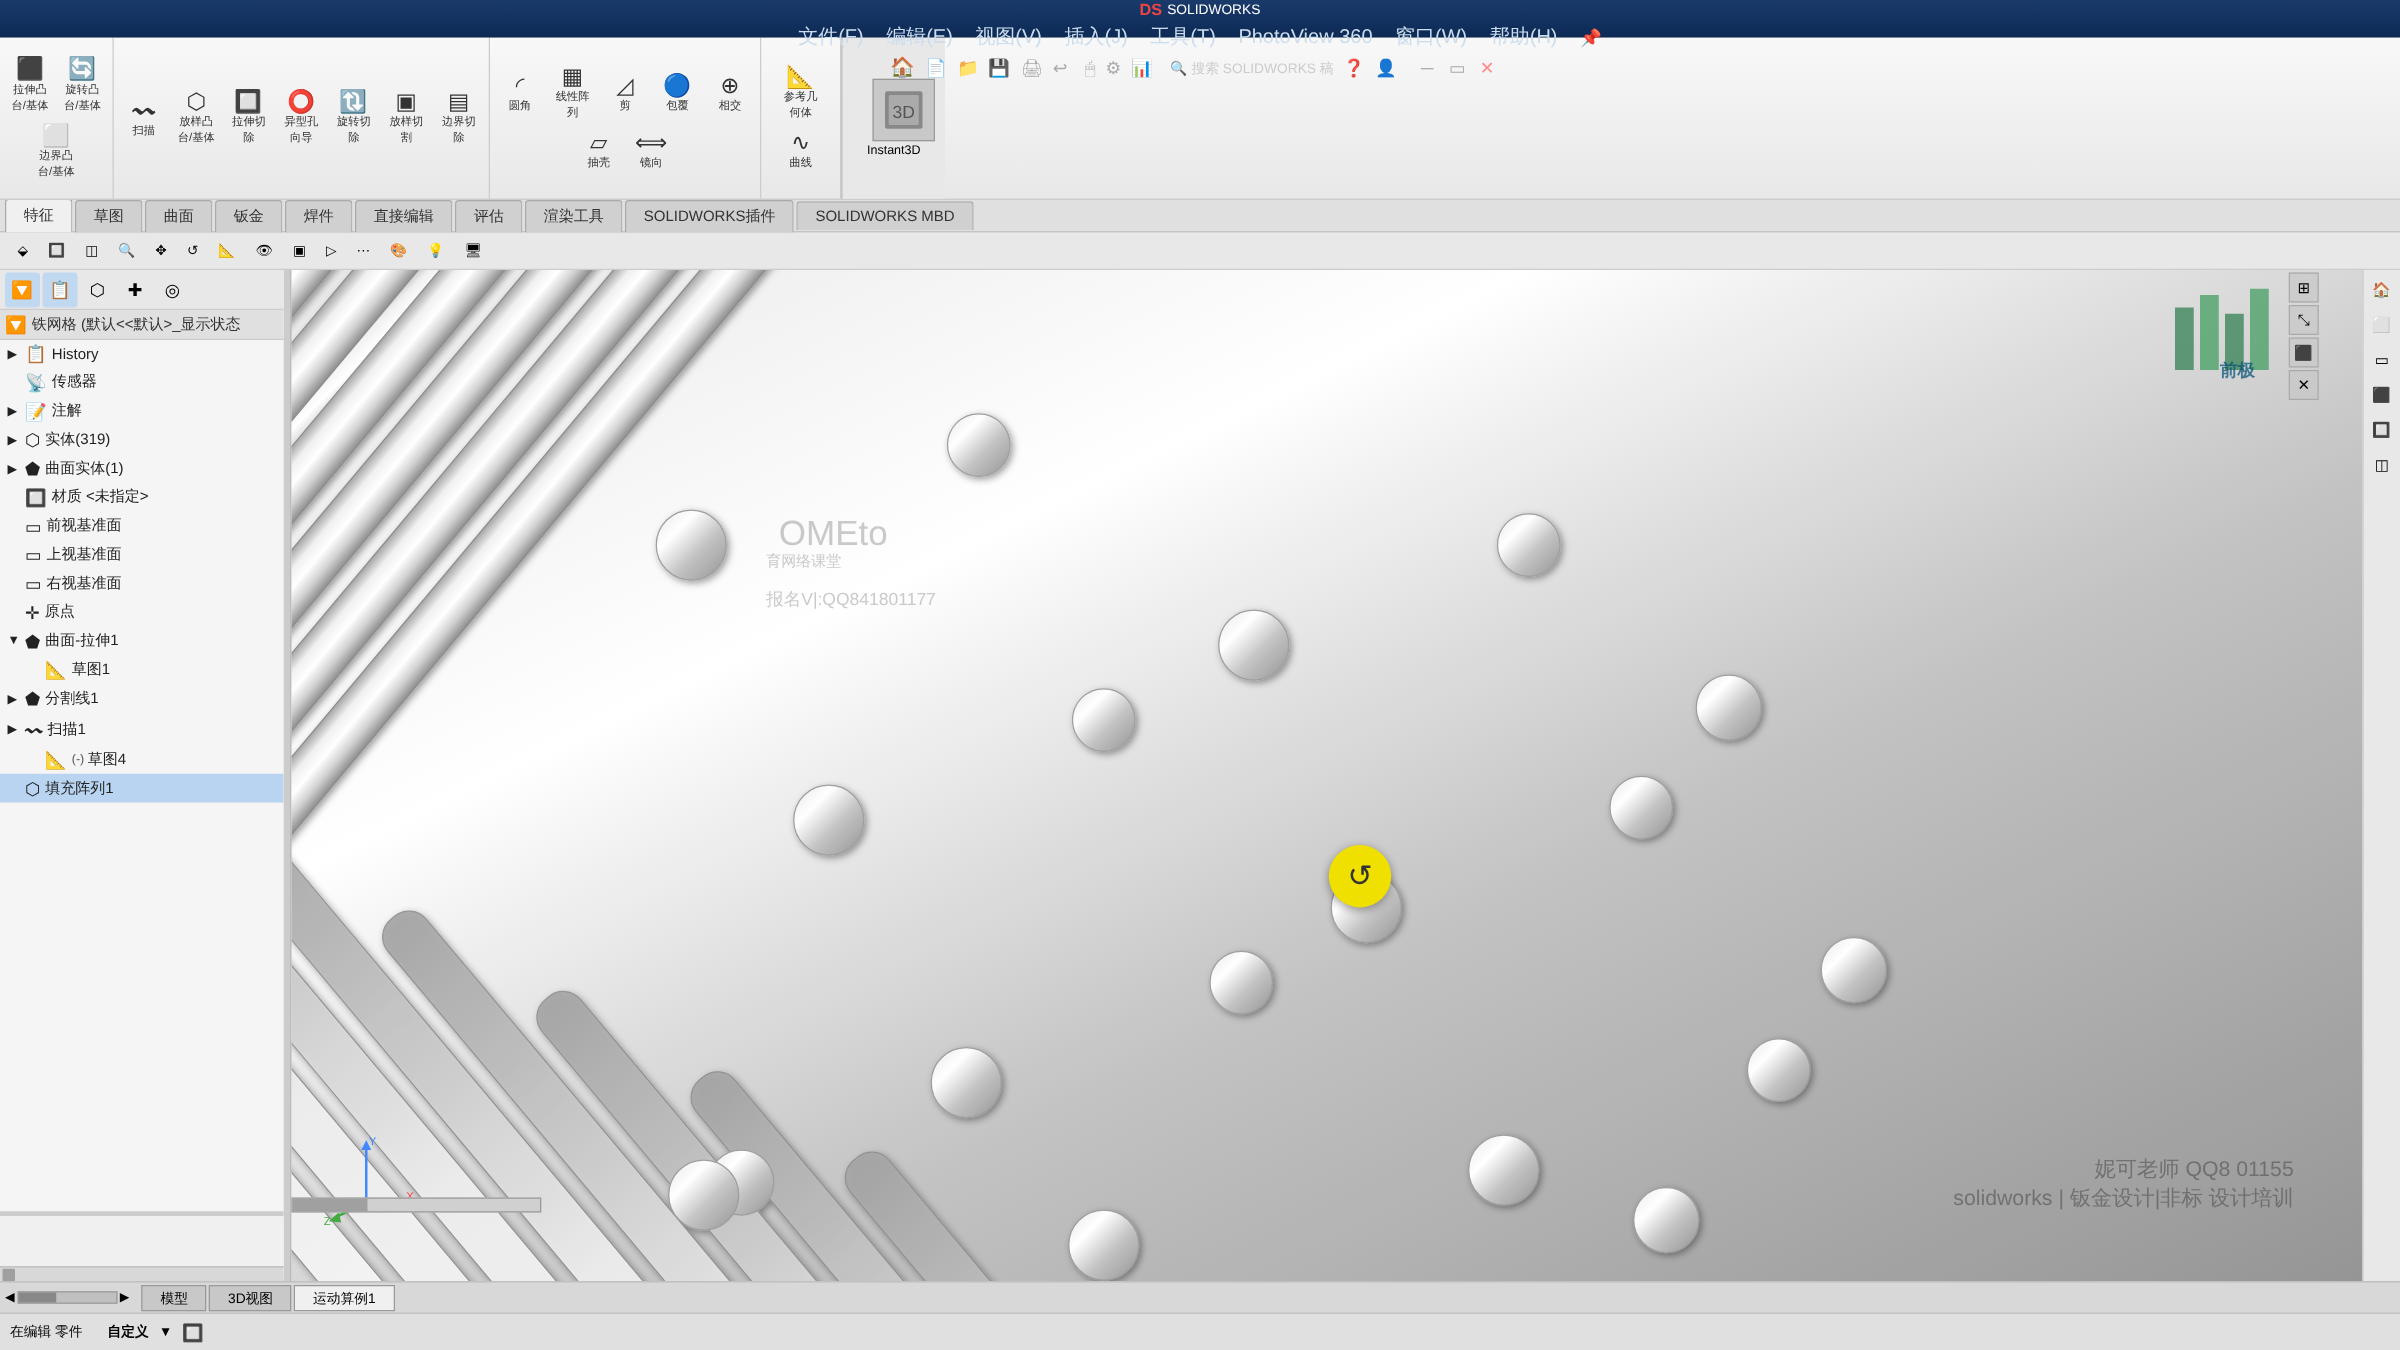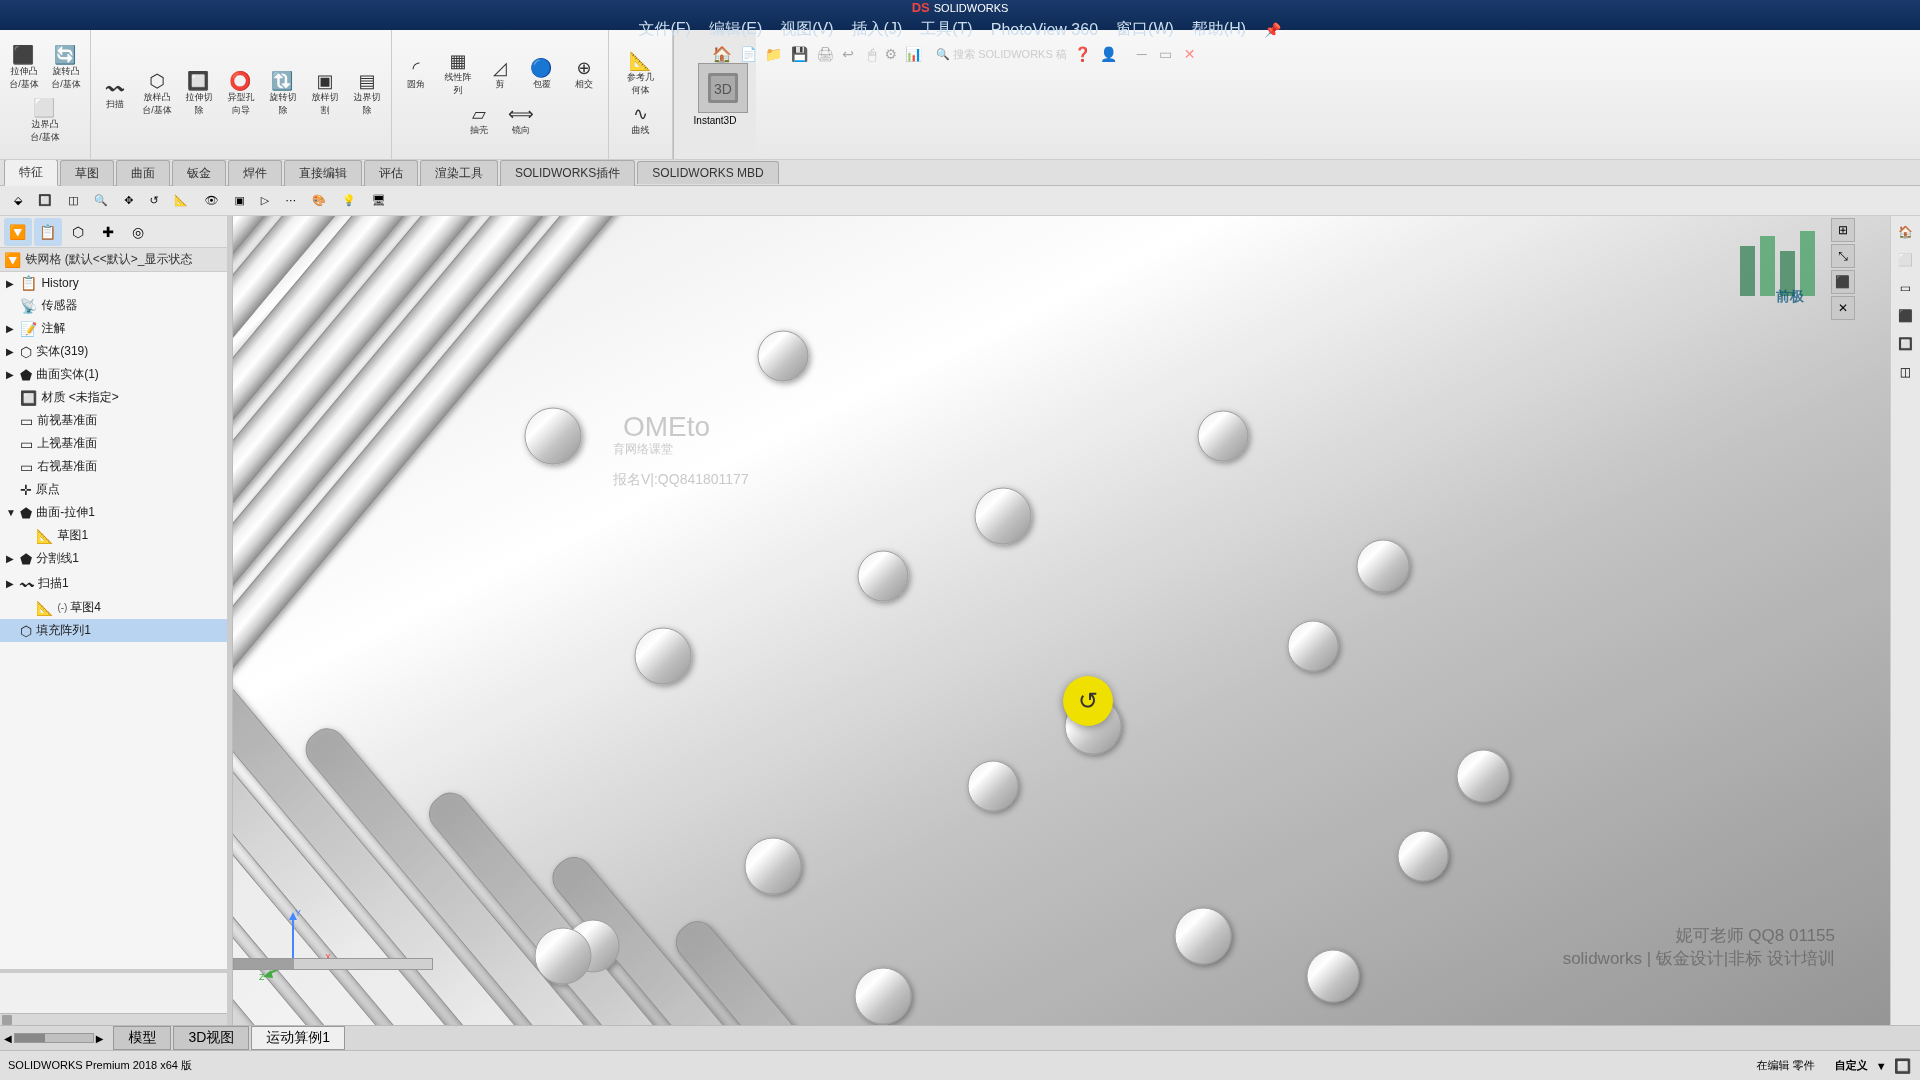--- a/index.html
+++ b/index.html
@@ -144,21 +144,21 @@
     #bottom-bar {
       height: 30px; background: #e0e0e0; border-top: 1px solid #bbb;
       display: flex; align-items: center; padding: 0 8px; font-size: 11px;
       position: absolute; bottom: 0; width: 1920px;
     }
     #bottom-tabs {
       height: 25px; background: #d8d8d8; border-top: 1px solid #bbb;
       display: flex; align-items: center; padding: 0 4px; gap: 2px;
       position: absolute; bottom: 30px; width: 1920px;
     }
-    .bottom-tab { padding: 2px 14px; background: #c8c8c8; border: 1px solid #999; cursor: pointer; font-size: 14px; }
+    .bottom-tab { padding: 2px 14px; background: #c8c8c8; border: 1px solid #999; cursor: pointer; font-size: 11px; }
     .bottom-tab.active { background: #f0f0f0; }
 
     
     #h-scroll { position: absolute; bottom: 55px; left: 0; width: 200px; height: 12px; background: #d0d0d0; border: 1px solid #999; }
     .scroll-thumb { width: 60px; height: 100%; background: #a0a0a0; cursor: pointer; }
 
     
     #logo-area {
       position: absolute; top: 10px; right: 40px;
       color: rgba(0,100,150,0.7); font-size: 28px; font-weight: bold;
@@ -626,18 +626,17 @@
       <div style="width:30px;height:100%;background:#888;"></div>
     </div>
     <span style="font-size:10px;cursor:pointer;">▶</span>
   </div>
   <div class="bottom-tab">模型</div>
   <div class="bottom-tab">3D视图</div>
   <div class="bottom-tab active">运动算例1</div>
 </div>
 
 <div id="bottom-bar" style="position: absolute; bottom: 0px; width: 1920px;">
-  <span style="flex:1;">SOLIDWORKS Premium 2018 x64 版</span>
   <span style="margin-right:20px;">在编辑 零件</span>
   <span style="margin-right:8px;font-weight:bold;">自定义</span>
   <span style="margin-right:8px;">▼</span>
   <span style="font-size:14px;">🔲</span>
 </div>
 
 </body></html>

